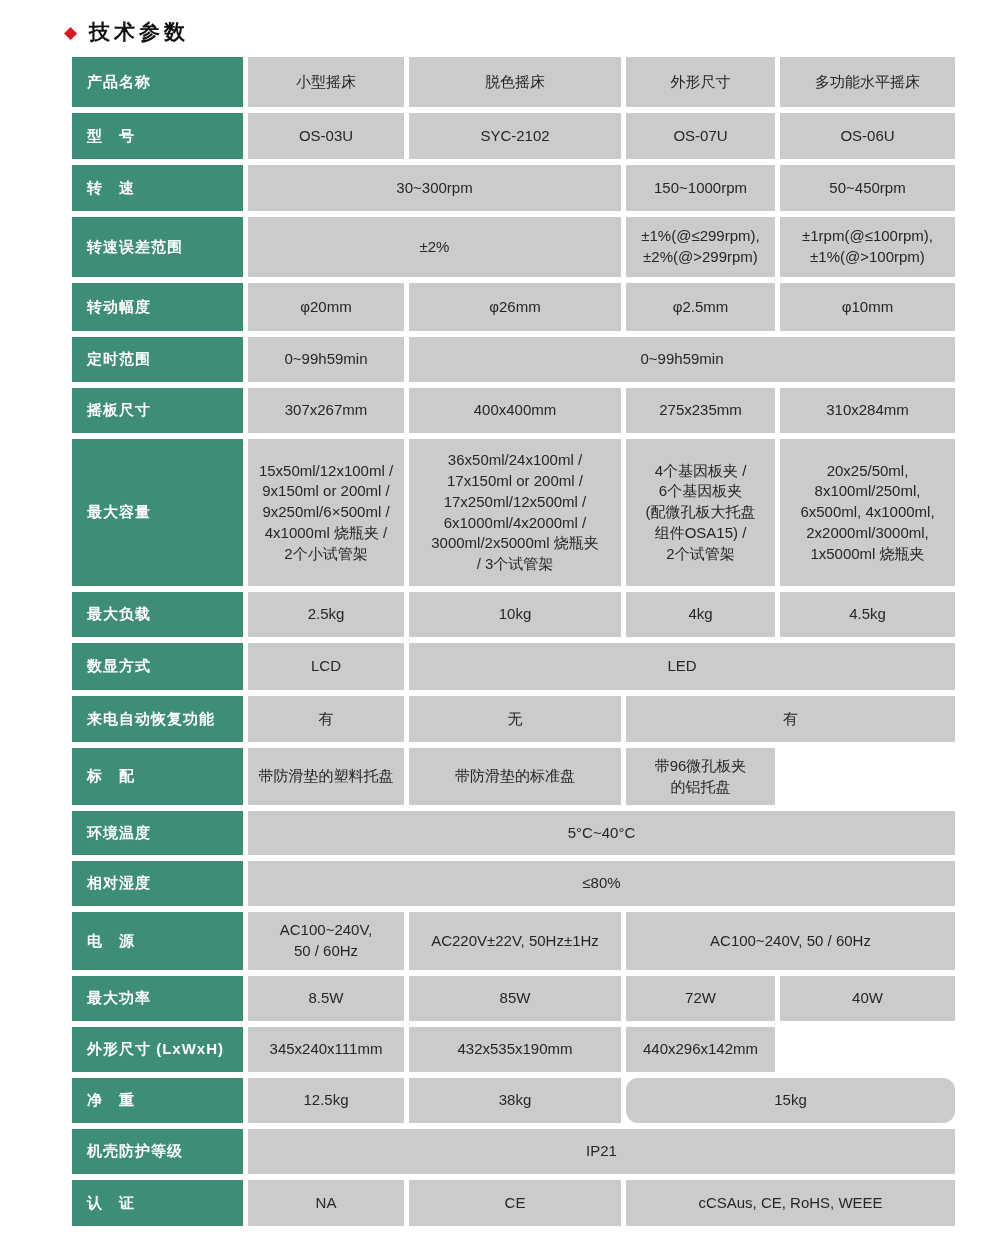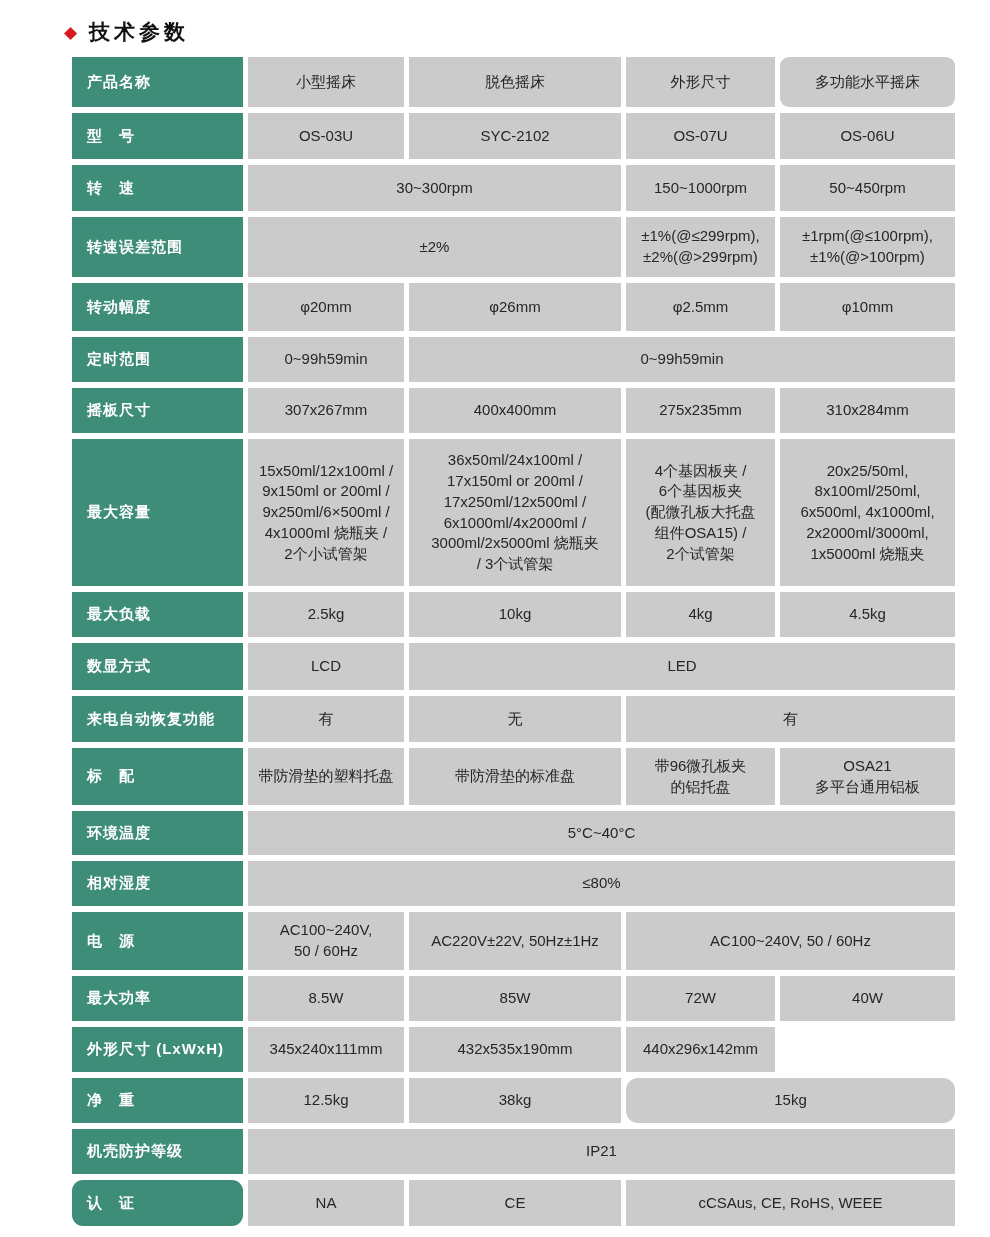--- a/index.html
+++ b/index.html
@@ -81,21 +81,21 @@
 <div class="page">
   <div class="title">
     <span class="diamond">◆</span>
     <span class="title-text">技术参数</span>
   </div>
   <div class="spec-table" id="spec-table" style="grid-template-rows: 50px 46px 46px 60px 48px 45px 45px 147px 45px 47px 46px 57px 44px 45px 58px 45px 45px 45px 45px 46px;">
       <div class="cell label-cell" style="grid-area: 1 / 1;">产品名称</div>
       <div class="cell value-cell" style="grid-area: 1 / 2 / auto / span 1;">小型摇床</div>
       <div class="cell value-cell" style="grid-area: 1 / 3 / auto / span 1;">脱色摇床</div>
       <div class="cell value-cell" style="grid-area: 1 / 4 / auto / span 1;">外形尺寸</div>
-      <div class="cell value-cell" style="grid-area: 1 / 5 / auto / span 1; border-radius: 9px;">多功能水平摇床</div>
+      <div class="cell value-cell" style="grid-area: 1 / 5 / auto / span 1;">多功能水平摇床</div>
       <div class="cell label-cell" style="grid-area: 2 / 1;">型　号</div>
       <div class="cell value-cell" style="grid-area: 2 / 2 / auto / span 1;">OS-03U</div>
       <div class="cell value-cell" style="grid-area: 2 / 3 / auto / span 1;">SYC-2102</div>
       <div class="cell value-cell" style="grid-area: 2 / 4 / auto / span 1;">OS-07U</div>
       <div class="cell value-cell" style="grid-area: 2 / 5 / auto / span 1;">OS-06U</div>
       <div class="cell label-cell" style="grid-area: 3 / 1;">转　速</div>
       <div class="cell value-cell" style="grid-area: 3 / 2 / auto / span 2;">30~300rpm</div>
       <div class="cell value-cell" style="grid-area: 3 / 4 / auto / span 1;">150~1000rpm</div>
       <div class="cell value-cell" style="grid-area: 3 / 5 / auto / span 1;">50~450rpm</div>
       <div class="cell label-cell" style="grid-area: 4 / 1;">转速误差范围</div>
@@ -149,22 +149,20 @@
       <div class="cell value-cell" style="grid-area: 10 / 3 / auto / span 3;">LED</div>
       <div class="cell label-cell" style="grid-area: 11 / 1;">来电自动恢复功能</div>
       <div class="cell value-cell" style="grid-area: 11 / 2 / auto / span 1;">有</div>
       <div class="cell value-cell" style="grid-area: 11 / 3 / auto / span 1;">无</div>
       <div class="cell value-cell" style="grid-area: 11 / 4 / auto / span 2;">有</div>
       <div class="cell label-cell" style="grid-area: 12 / 1;">标　配</div>
       <div class="cell value-cell" style="grid-area: 12 / 2 / auto / span 1;">带防滑垫的塑料托盘</div>
       <div class="cell value-cell" style="grid-area: 12 / 3 / auto / span 1;">带防滑垫的标准盘</div>
       <div class="cell value-cell" style="grid-area: 12 / 4 / auto / span 1;">带96微孔板夹
 的铝托盘</div>
-      <div class="cell value-cell" style="grid-area: 12 / 5 / auto / span 1;">OSA21
-多平台通用铝板</div>
       <div class="cell label-cell" style="grid-area: 13 / 1;">环境温度</div>
       <div class="cell value-cell" style="grid-area: 13 / 2 / auto / span 4;">5°C~40°C</div>
       <div class="cell label-cell" style="grid-area: 14 / 1;">相对湿度</div>
       <div class="cell value-cell" style="grid-area: 14 / 2 / auto / span 4;">≤80%</div>
       <div class="cell label-cell" style="grid-area: 15 / 1;">电　源</div>
       <div class="cell value-cell" style="grid-area: 15 / 2 / auto / span 1;">AC100~240V,
 50 / 60Hz</div>
       <div class="cell value-cell" style="grid-area: 15 / 3 / auto / span 1;">AC220V±22V, 50Hz±1Hz</div>
       <div class="cell value-cell" style="grid-area: 15 / 4 / auto / span 2;">AC100~240V, 50 / 60Hz</div>
       <div class="cell label-cell" style="grid-area: 16 / 1;">最大功率</div>
@@ -175,18 +173,18 @@
       <div class="cell label-cell" style="grid-area: 17 / 1;">外形尺寸 (LxWxH)</div>
       <div class="cell value-cell" style="grid-area: 17 / 2 / auto / span 1;">345x240x111mm</div>
       <div class="cell value-cell" style="grid-area: 17 / 3 / auto / span 1;">432x535x190mm</div>
       <div class="cell value-cell" style="grid-area: 17 / 4 / auto / span 1;">440x296x142mm</div>
       <div class="cell label-cell" style="grid-area: 18 / 1;">净　重</div>
       <div class="cell value-cell" style="grid-area: 18 / 2 / auto / span 1;">12.5kg</div>
       <div class="cell value-cell" style="grid-area: 18 / 3 / auto / span 1;">38kg</div>
       <div class="cell value-cell" style="grid-area: 18 / 4 / auto / span 2; border-radius: 12px;">15kg</div>
       <div class="cell label-cell" style="grid-area: 19 / 1;">机壳防护等级</div>
       <div class="cell value-cell" style="grid-area: 19 / 2 / auto / span 4;">IP21</div>
-      <div class="cell label-cell" style="grid-area: 20 / 1; border-radius: 11px;">认　证</div>
+      <div class="cell label-cell" style="grid-area: 20 / 1;">认　证</div>
       <div class="cell value-cell" style="grid-area: 20 / 2 / auto / span 1;">NA</div>
       <div class="cell value-cell" style="grid-area: 20 / 3 / auto / span 1;">CE</div>
       <div class="cell value-cell" style="grid-area: 20 / 4 / auto / span 2;">cCSAus, CE, RoHS, WEEE</div>
     </div>
 </div>
 
 </body></html>

